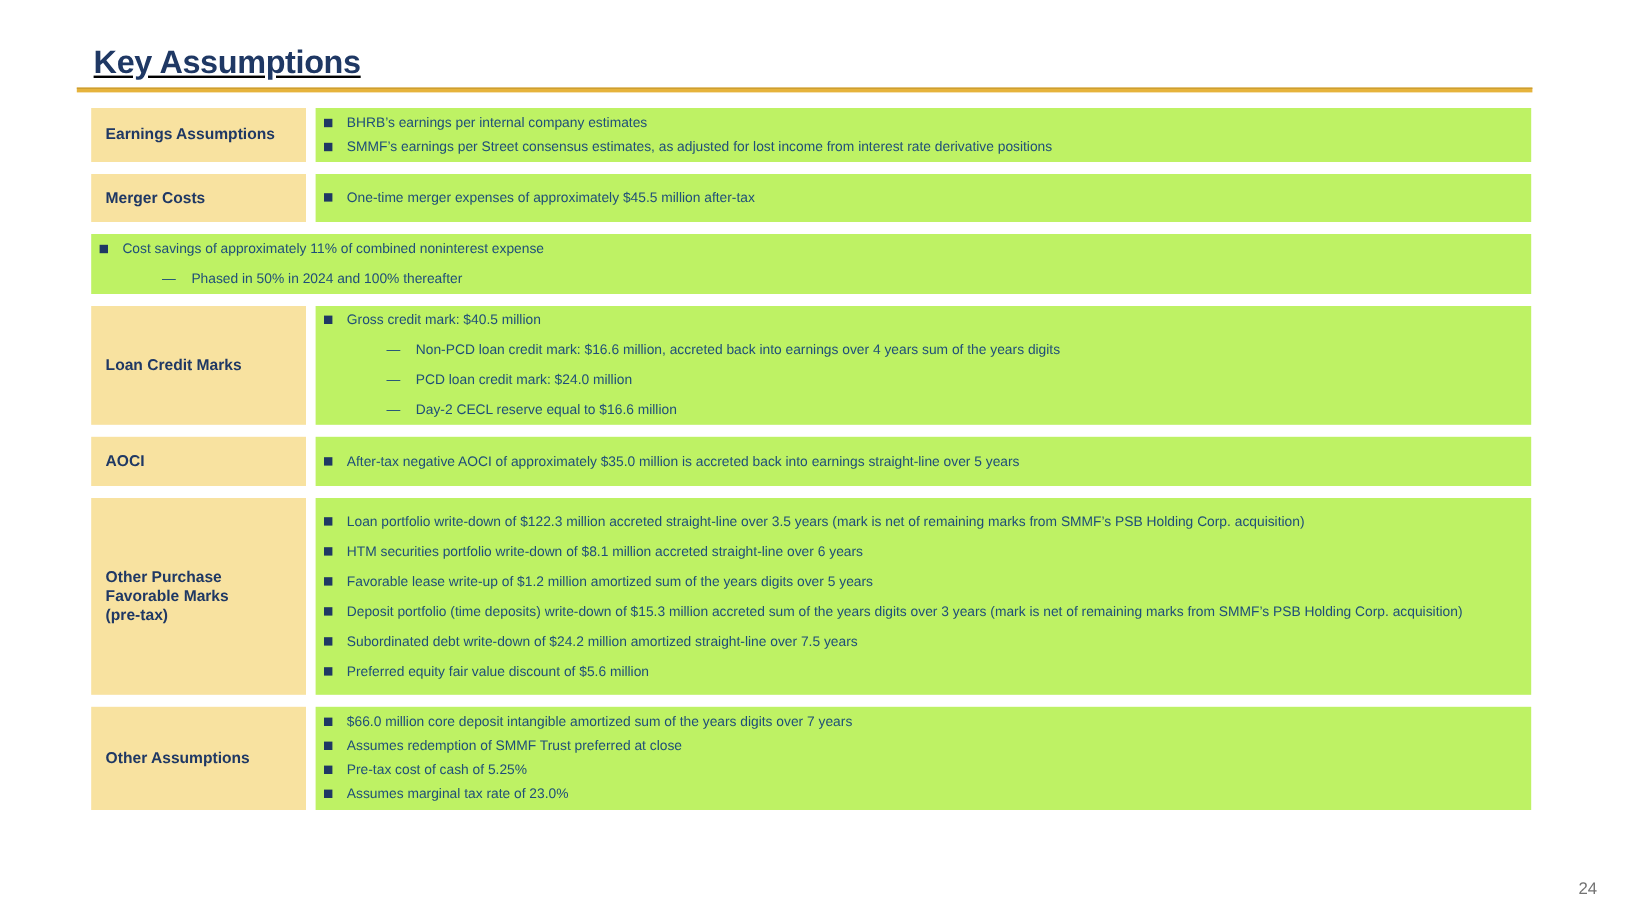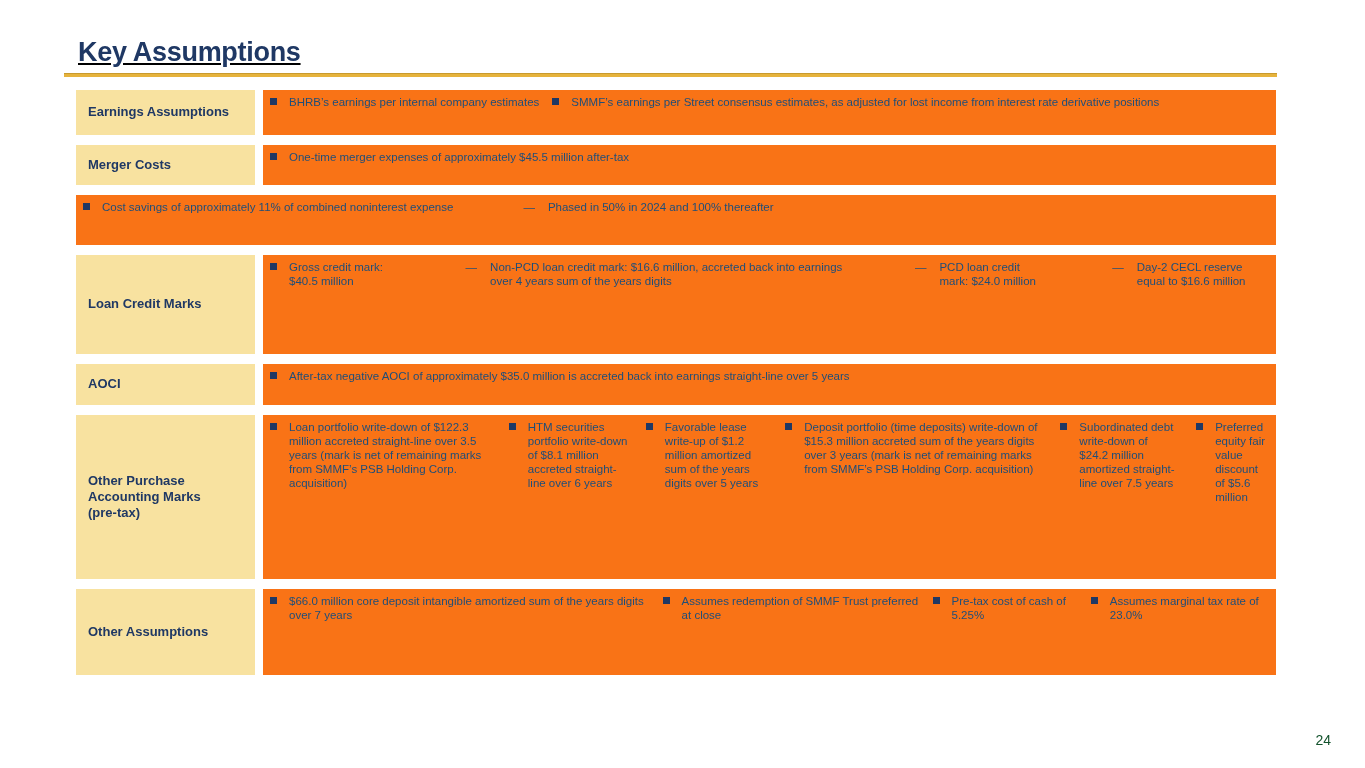--- a/index.html
+++ b/index.html
@@ -28,37 +28,37 @@
   .row:nth-child(6) { min-height: 164px; }
   .row:nth-child(7) { min-height: 86px; }
 
   .row-label {
     width: 179px; flex: 0 0 179px; background: #F8E2A0;
     display: flex; align-items: center; padding-left: 12px; padding-right: 8px;
     color: #1F3864; font-weight: 700; font-size: 13px; line-height: 1.25;
     white-space: pre-line;
   }
   .row-content {
-    flex: 1; background: #f97316;
-    display: flex; flex-direction: row; justify-content: flex-start;
+    flex: 1; background: #bef264;
+    display: flex; flex-direction: column; justify-content: center;
     gap: 6px; padding: 5px 10px 5px 0;
   }
   .row:nth-child(3) .row-content,
   .row:nth-child(4) .row-content,
   .row:nth-child(6) .row-content { gap: 11px; }
 
   .line { display: flex; align-items: flex-start;
     color: #1F4E79; font-size: 11.5px; line-height: 14px; }
   .sq { width: 7px; height: 7px; background: #1F3864;
     flex: 0 0 7px; margin: 3px 12px 0 7px; }
   .dash { flex: 0 0 auto; margin-left: 59px; margin-right: 13px; color: #1F4E79; }
   .line .txt { flex: 1; }
 
   .page-num { position: absolute; right: 34px; bottom: 20px;
-    color: #14532d; font-size: 14px; }
+    color: #737373; font-size: 14px; }
 </style>
 </head>
 <body>
 
 <div class="slide">
   <div class="title-wrap">
     <h1 class="page-title">Key Assumptions</h1>
     <div class="gold-rule"></div>
   </div>
 
@@ -122,21 +122,21 @@
         <div class="row-label">AOCI</div>
         <div class="row-content">
           <div class="line">
             <span class="sq"></span>
             <span class="txt">After-tax negative AOCI of approximately $35.0 million is accreted back into earnings straight-line over 5 years</span>
           </div>
         </div>
       </div>
       <div class="row">
         <div class="row-label">Other Purchase
-Accounting Marks
+Favorable Marks
 (pre-tax)</div>
         <div class="row-content">
           <div class="line">
             <span class="sq"></span>
             <span class="txt">Loan portfolio write-down of $122.3 million accreted straight-line over 3.5 years (mark is net of remaining marks from SMMF’s PSB Holding Corp. acquisition)</span>
           </div>
           <div class="line">
             <span class="sq"></span>
             <span class="txt">HTM securities portfolio write-down of $8.1 million accreted straight-line over 6 years</span>
           </div>

